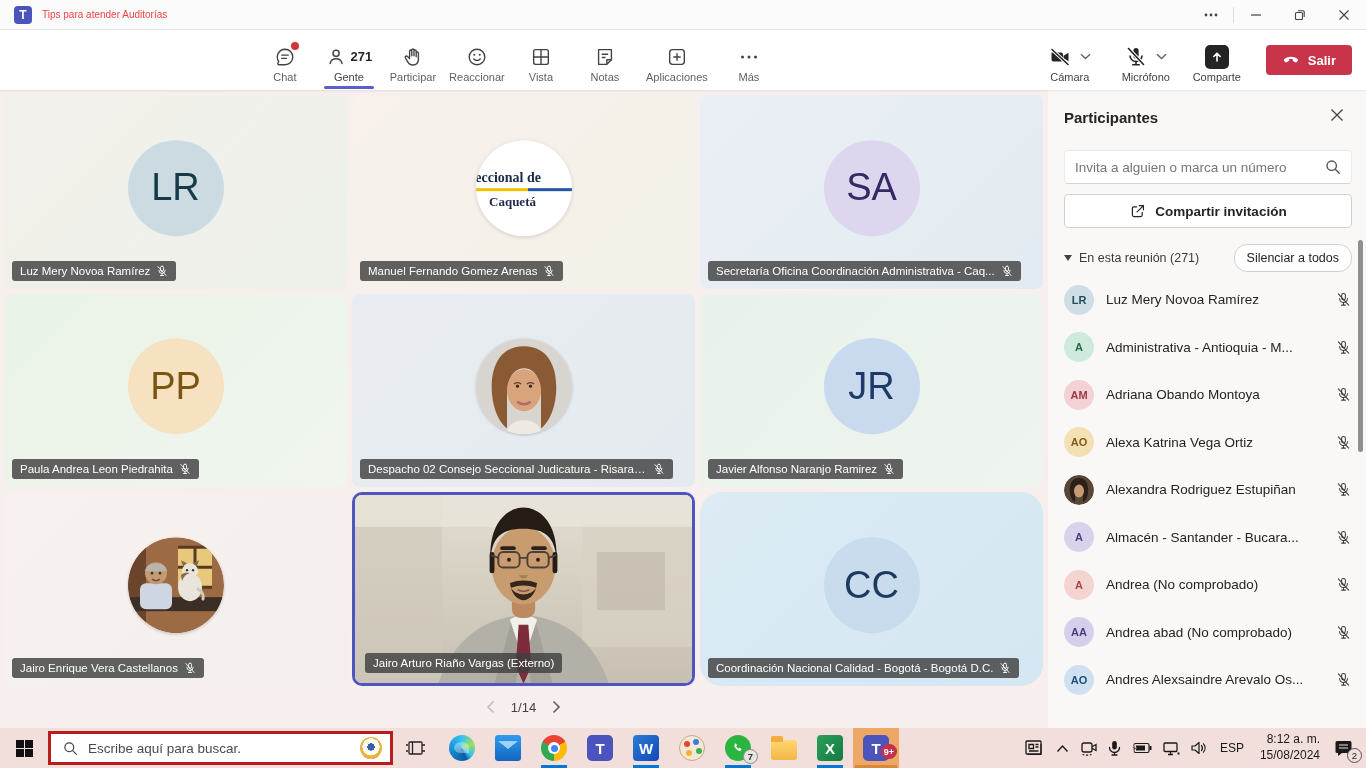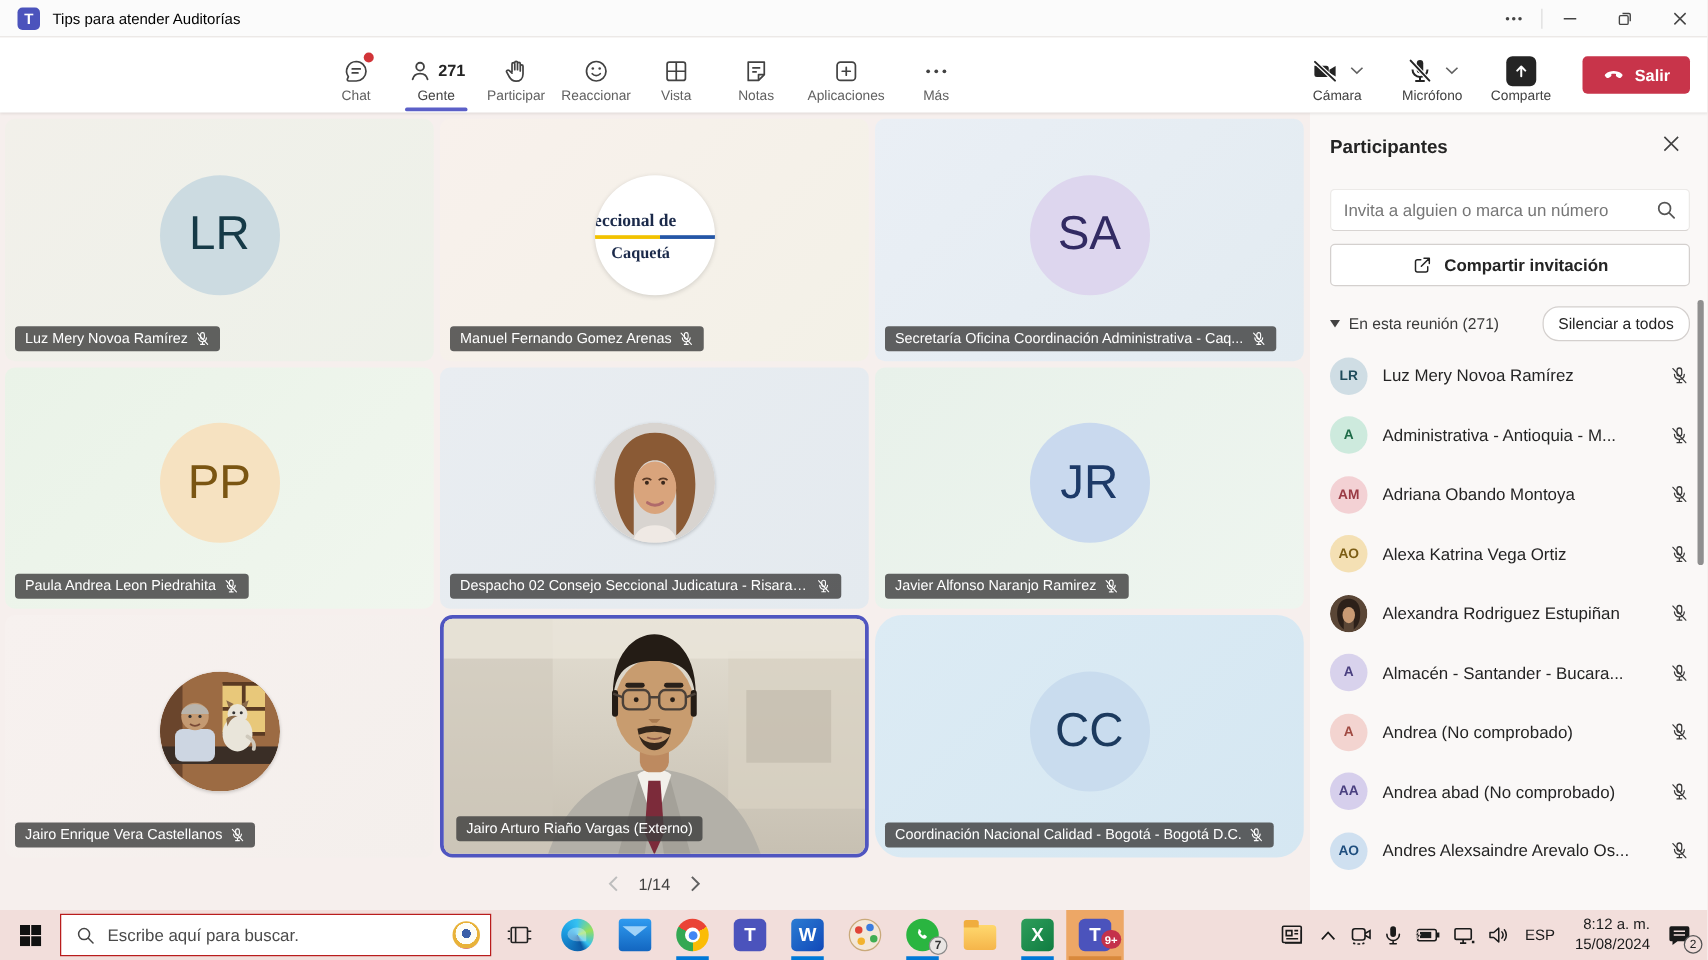--- a/index.html
+++ b/index.html
@@ -5,21 +5,21 @@
   * { margin:0; padding:0; box-sizing:border-box; }
   html,body { width:1366px; height:768px; overflow:hidden;
     font-family:"Liberation Sans","DejaVu Sans",sans-serif; background:#f6efed; }
 
   
   .titlebar { height:30px; background:#fbfbfb; border-bottom:1px solid #e7e3e1;
     display:flex; align-items:center; }
   .tb-appicon { width:18px; height:18px; margin:0 10px 0 14px; background:#4b53bc;
     border-radius:4px; color:#fff; font-size:12px; font-weight:bold;
     display:flex; align-items:center; justify-content:center; }
-  .tb-title { font-size:12px; color:#000000; }
+  .tb-title { font-size:10px; color:#ef4444; }
   .tb-right { margin-left:auto; display:flex; align-items:center; height:100%; }
   .tb-btn { width:44px; height:100%; display:flex; align-items:center; justify-content:center; color:#444; }
   .tb-sep { width:1px; height:16px; background:#ddd; }
 
   
   .toolbar { height:60px; background:#fff; display:flex; align-items:center;
     box-shadow:0 1px 2px rgba(0,0,0,.08); position:relative; z-index:5; }
   .tl-left { display:flex; align-items:center; gap:16px; padding-left:22px; width:230px; }
   .timer { font-size:13px; color:#242424; }
   .tabs { display:flex; align-items:flex-start; gap:6px; margin:0 auto; }
@@ -122,21 +122,21 @@
   .c8 { background:#cfe0f0; color:#1f4e7e; }
   .p-name { flex:1; font-size:13.5px; color:#242424; white-space:nowrap;
     overflow:hidden; text-overflow:ellipsis; }
   .p-mic { flex:0 0 18px; display:flex; justify-content:center; }
   .p-scroll { position:absolute; right:3px; top:150px; width:5px; height:212px;
     background:#8f8f8f; border-radius:3px; }
 
   
   .taskbar { height:40px; background:#f2dedb; display:flex; align-items:center; }
   .tk-start { width:48px; height:40px; display:flex; align-items:center; justify-content:center; cursor:pointer; }
-  .tk-search { width:345px; height:34px; background:#fff; border:1px solid #b91c1c;
+  .tk-search { width:345px; height:34px; background:#fff; border:3px solid #b91c1c;
     display:flex; align-items:center; padding:0 8px 0 12px; gap:10px; }
   .tk-search span { font-size:13.5px; color:#4a4a4a; flex:1; }
   .emblem { width:22px; height:22px; border-radius:50%;
     background:radial-gradient(circle at 50% 45%, #3a5fa8 0 22%, #fdfdf8 23% 52%, #e8b23a 53% 72%, #c8483a 73% 100%); }
   .tk-cell { width:46px; height:40px; display:flex; align-items:center; justify-content:center;
     position:relative; cursor:pointer; }
   .tk-run::after { content:""; position:absolute; bottom:0; left:10px; right:10px; height:3px; background:#0078d7; }
   .tk-active { background:#eda766; }
   .tk-active::after { content:""; position:absolute; bottom:0; left:2px; right:2px; height:3px; background:#d9893c; }
   .appic { width:26px; height:26px; position:relative; }

